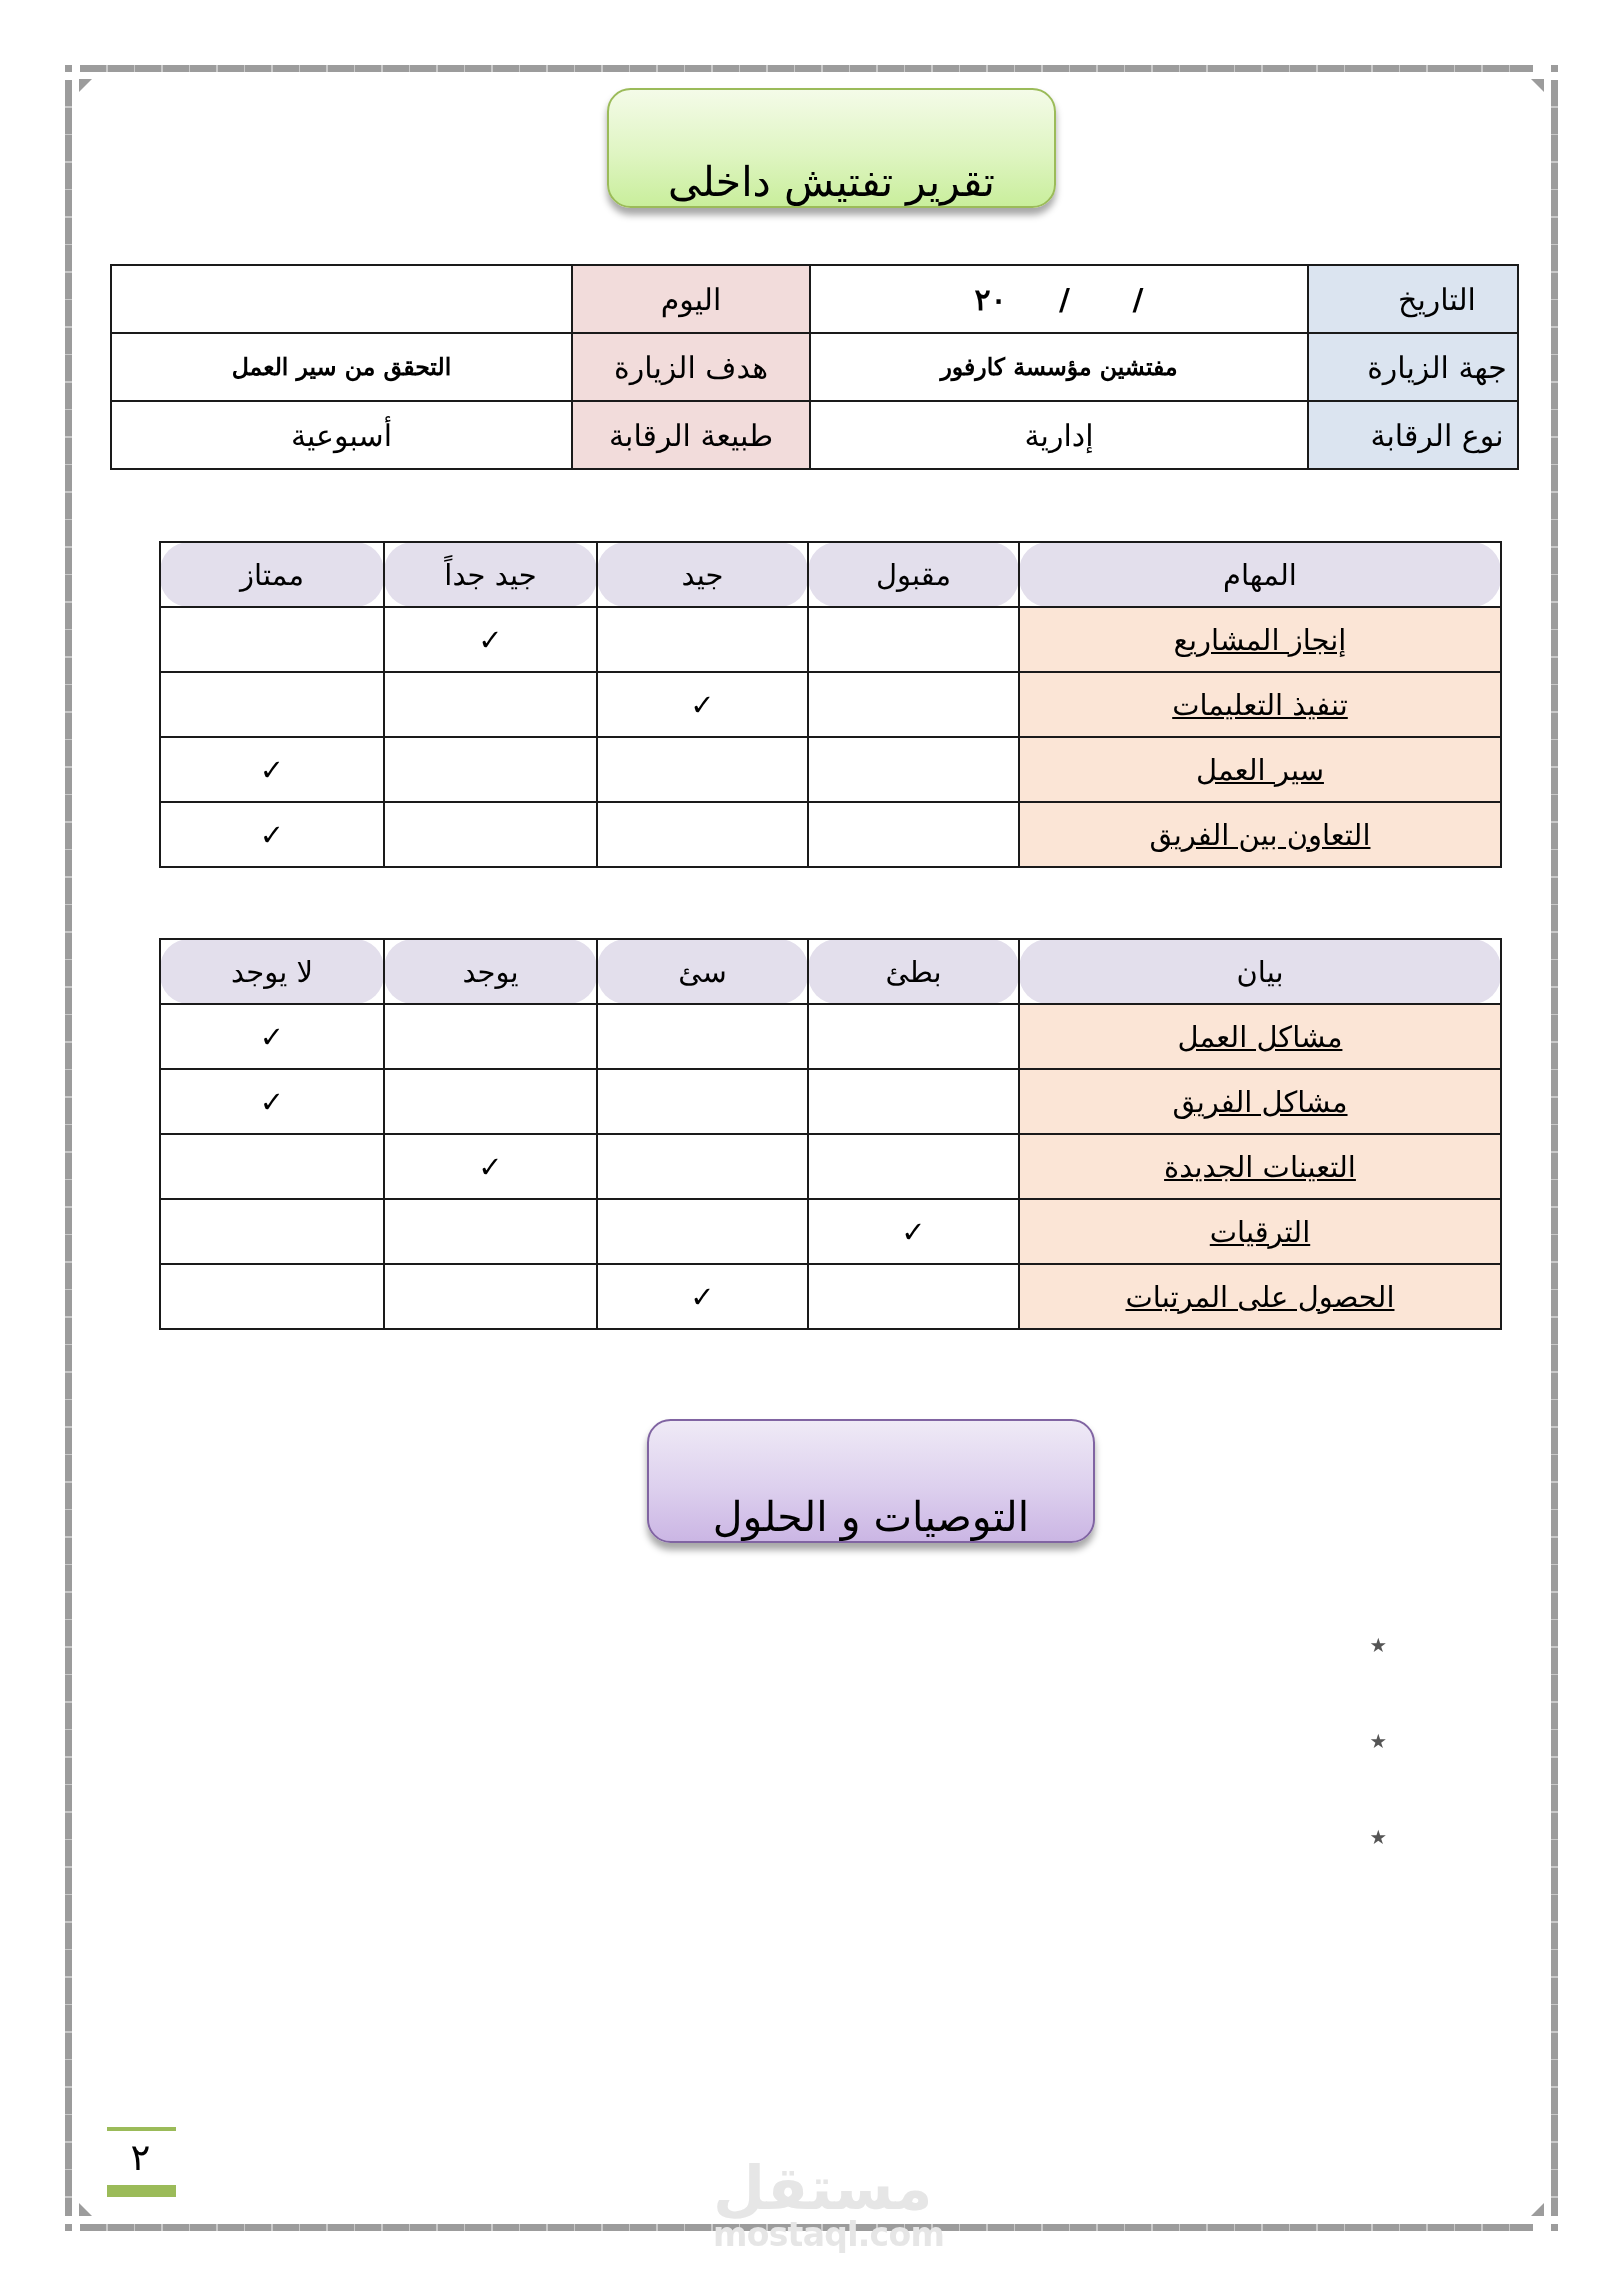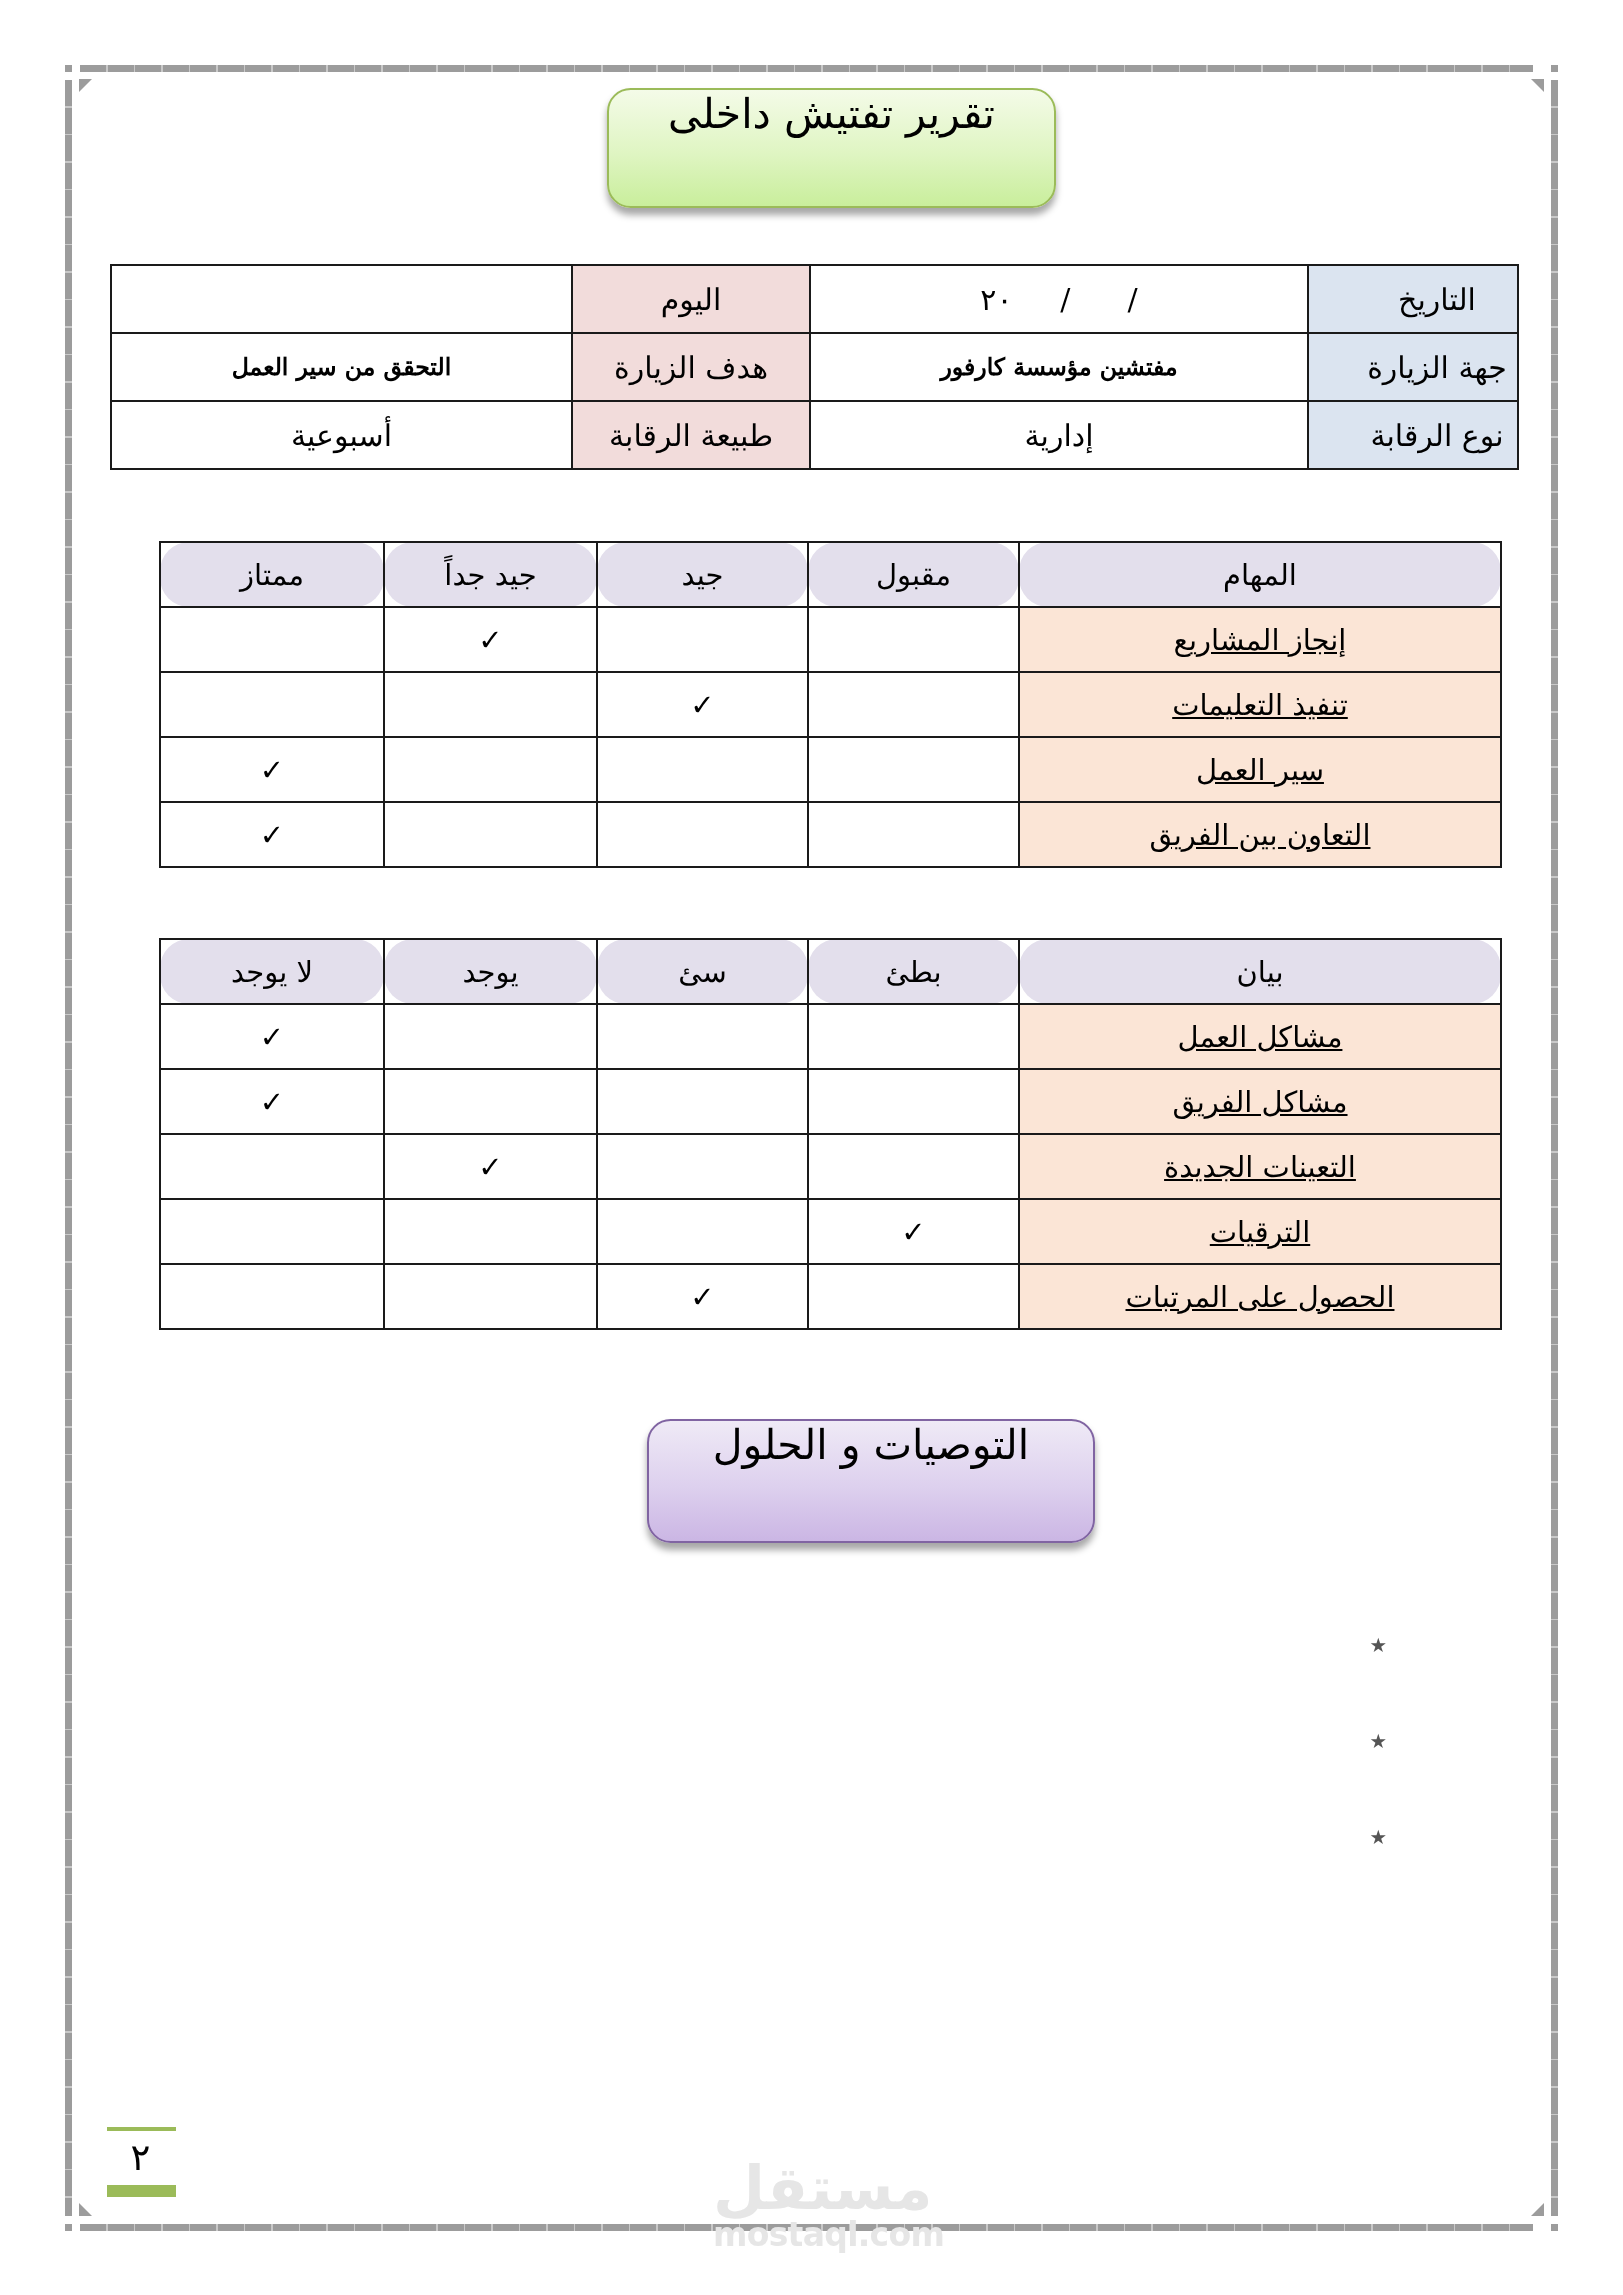--- a/index.html
+++ b/index.html
@@ -15,21 +15,21 @@
     background:repeating-linear-gradient(90deg,#9c9c9c 0 26px,#c9c9c9 26px 27.5px); }
   .pb-left { left:65px; top:80px; width:7.2px; height:2136px;
     background:repeating-linear-gradient(180deg,#9c9c9c 0 26px,#c9c9c9 26px 27.5px); }
   .pb-right { left:1551px; top:80px; width:7.2px; height:2136px;
     background:repeating-linear-gradient(180deg,#9c9c9c 0 26px,#c9c9c9 26px 27.5px); }
   .pb-corner { position:absolute; width:7.2px; height:7.2px; background:#9c9c9c; }
   .pb-tri { position:absolute; width:0; height:0; }
 
   
   .title-box {
-    position:absolute; border-radius:23.6px; display:flex; align-items:flex-start; justify-content:center;
+    position:absolute; border-radius:23.6px; display:flex; align-items:flex-end; justify-content:center;
     font-family:"DejaVu Serif", serif; font-size:41px; direction:rtl;
     box-shadow: 0 6.5px 7.9px rgba(0,0,0,0.35);
   }
   .title-green {
     left:607px; top:88px; width:445px; height:116px;
     background:linear-gradient(180deg,#f4fbe8 0%,#dff5c2 55%,#c9ee9c 100%);
     border:2px solid #9bbb59;
   }
   .title-purple {
     left:609px; top:1419px; width:444px; height:120px;
@@ -97,21 +97,21 @@
 <table class="info-table">
   <colgroup>
     <col style="width:210px">
       <col style="width:498px">
       <col style="width:238px">
       <col style="width:461px">
   </colgroup>
   <tbody>
       <tr>
     <td class="lbl-blue">التاريخ</td>
-    <td style="white-space:pre; direction:ltr;">٢٠     /      /</td>
+    <td style="white-space:pre; direction:ltr;font-weight:bold;">٢٠     /      /</td>
     <td class="lbl-pink">اليوم</td>
     <td></td>
   </tr>
   <tr>
     <td class="lbl-blue">جهة الزيارة</td>
     <td class="val-bold">مفتشين مؤسسة كارفور</td>
     <td class="lbl-pink">هدف الزيارة</td>
     <td class="val-bold">التحقق من سير العمل</td>
   </tr>
   <tr>

